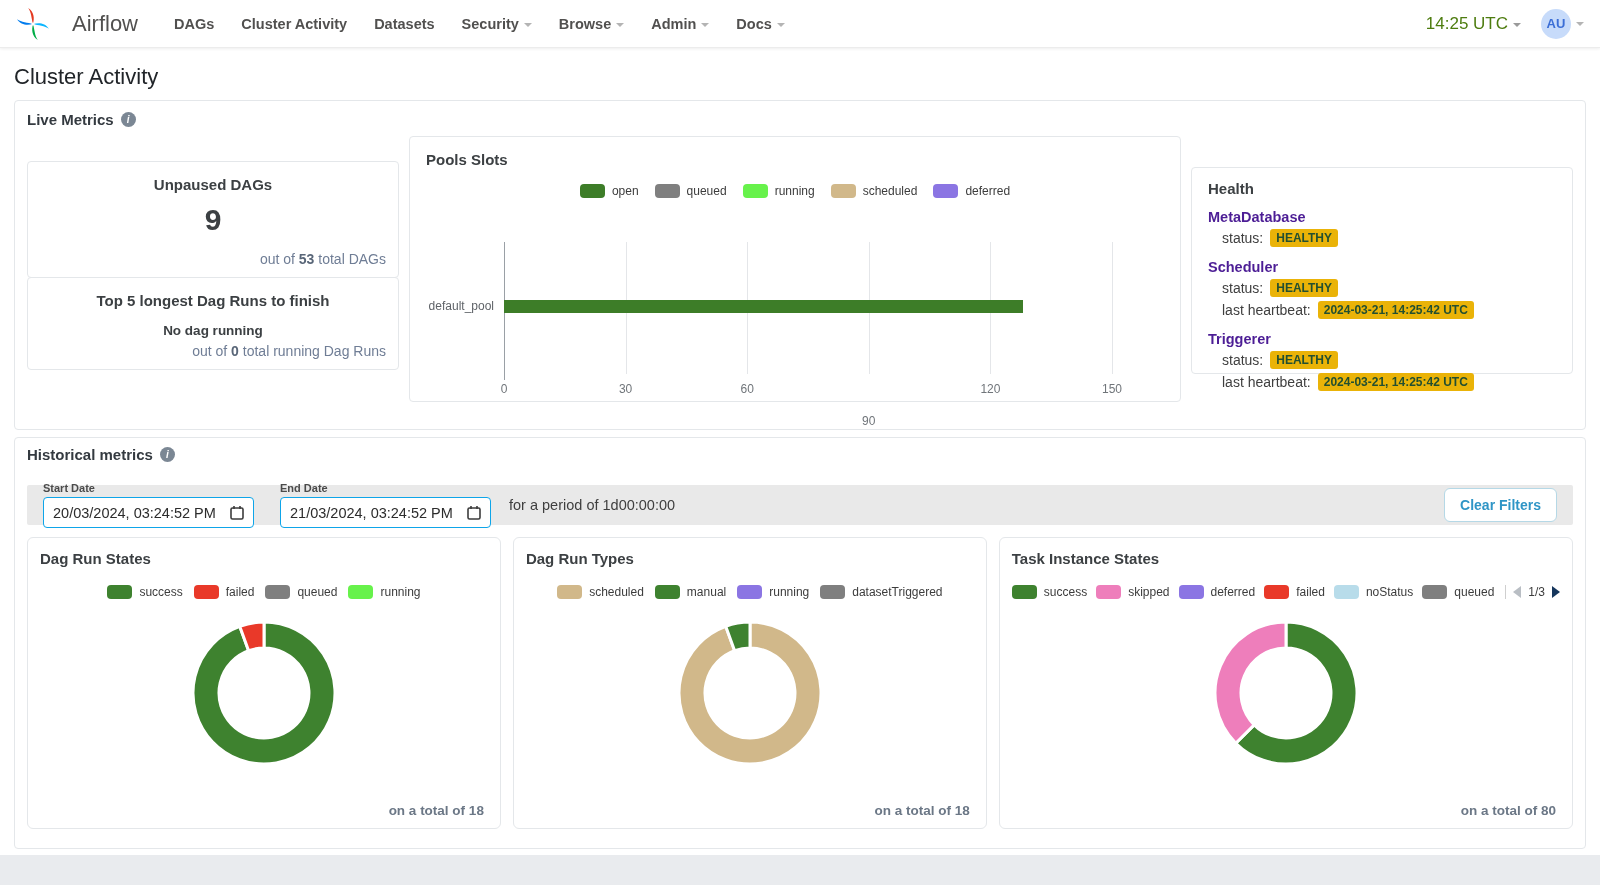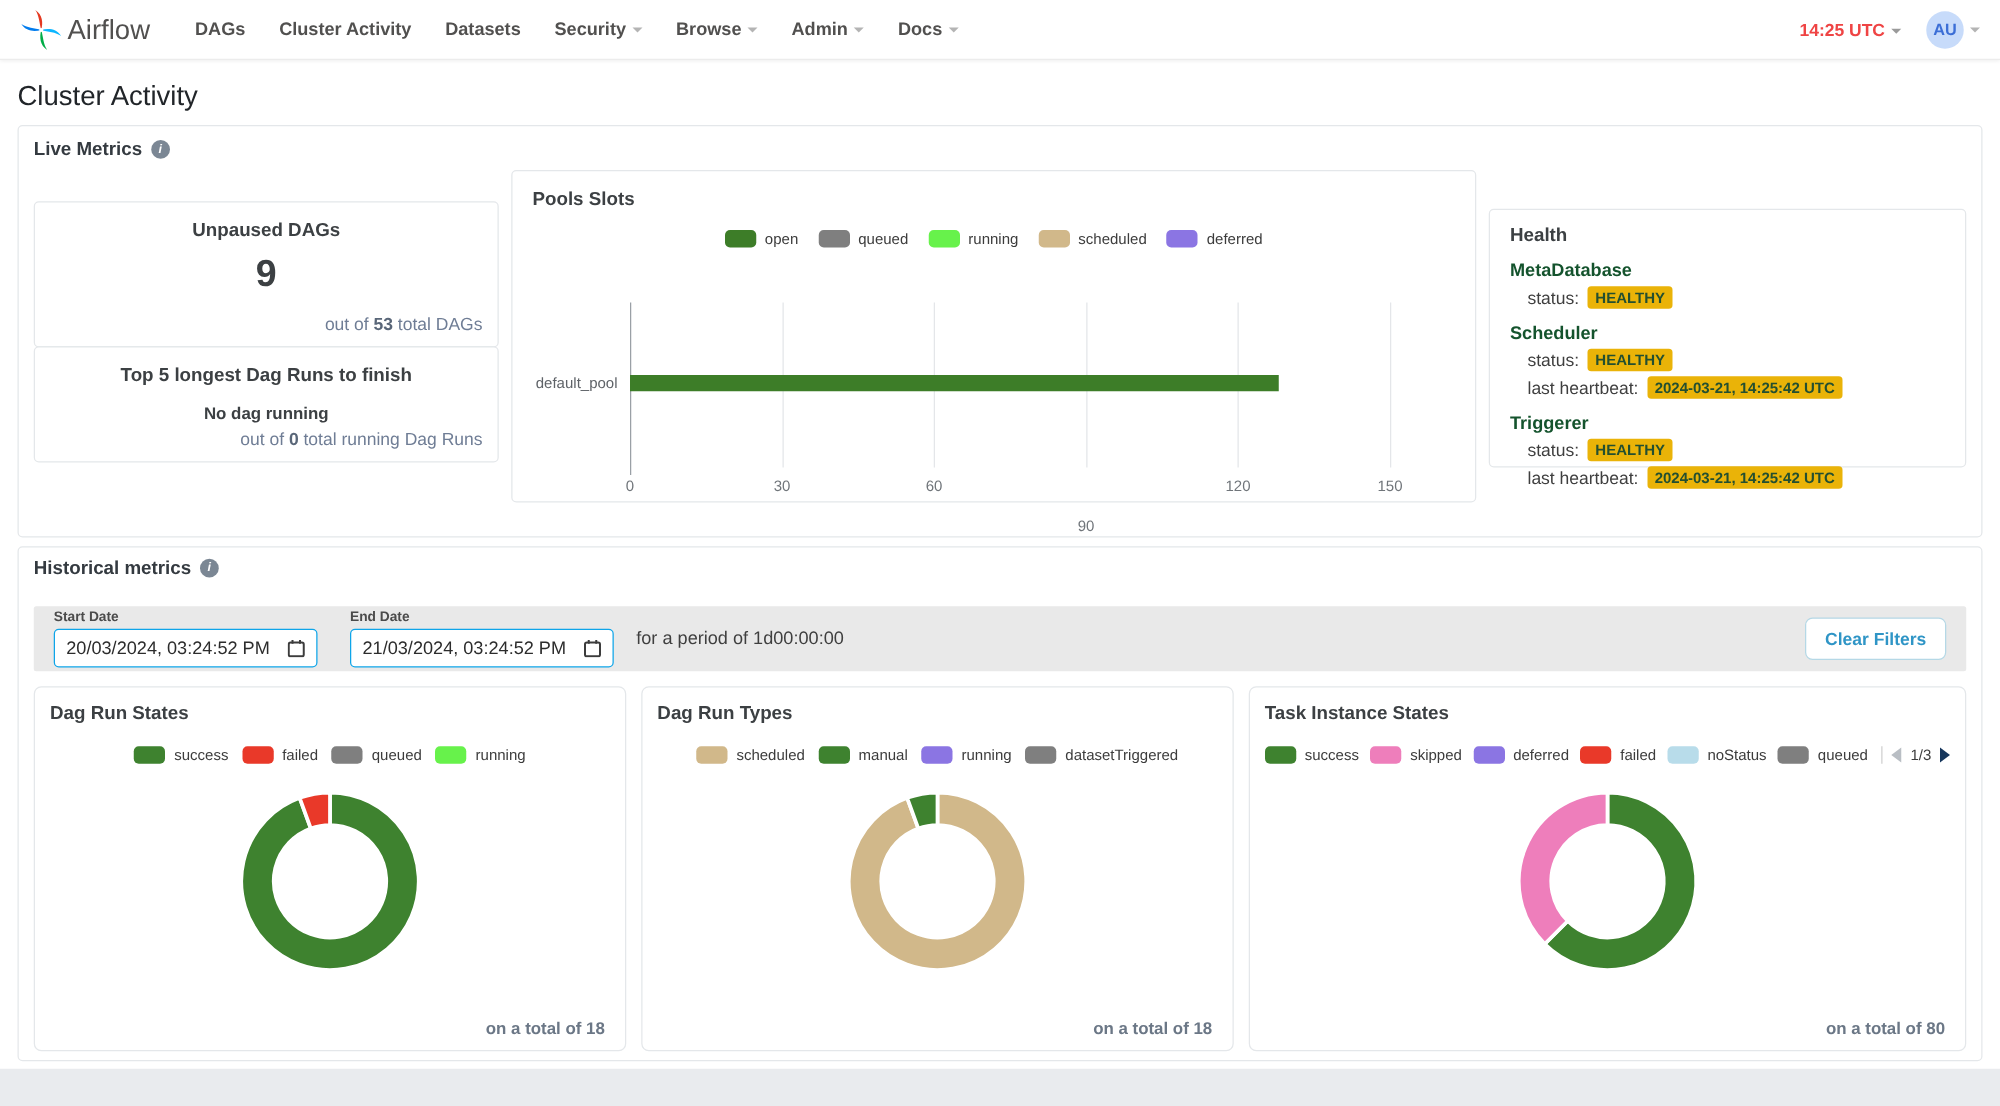--- a/index.html
+++ b/index.html
@@ -4,28 +4,28 @@
 <style>
   * { box-sizing: border-box; margin: 0; padding: 0; }
   html,body { width:1600px; height:885px; }
   body {
     font-family: "Liberation Sans", "DejaVu Sans", sans-serif;
     background:#fff; color:#212529; overflow:hidden; position:relative;
   }
   
   .navbar{height:48px;display:flex;align-items:center;padding:0 16px;background:#fff;
     border-bottom:1px solid #ececec;box-shadow:0 1px 3px rgba(0,0,0,.07);position:relative;z-index:5}
-  .brand{display:flex;align-items:center;gap:4px}
+  .brand{display:flex;align-items:center;gap:22px}
   .brand-text{font-size:22px;color:#51504f}
   .nav-items{display:flex;align-items:center;gap:27px;margin-left:36px}
   .nav-item{font-size:14.5px;font-weight:600;color:#51504f;cursor:pointer;white-space:nowrap}
   .caret{display:inline-block;width:0;height:0;border-left:4px solid transparent;border-right:4px solid transparent;
     border-top:4px solid #b4b4b4;margin-left:5px;vertical-align:2px}
   .nav-right{margin-left:auto;display:flex;align-items:center}
-  .clock{font-size:14px;font-weight:700;color:#ef4444}
+  .clock{font-size:17px;font-weight:400;color:#4d7c0f}
   .clock-caret{border-top-color:#9a9a9a}
   .avatar{width:30px;height:30px;border-radius:50%;background:#c7dbfa;color:#3b6ed6;font-weight:700;font-size:13px;
     display:flex;align-items:center;justify-content:center;margin-left:20px}
   
   .main{padding:0 14px}
   .page-title{font-size:22px;font-weight:500;color:#212529;margin:16px 0 10px}
   .panel{border:1px solid #e4e7ea;border-radius:4px;background:#fff;padding:10px 12px}
   .section-heading{font-size:15px;font-weight:700;color:#343a40;display:flex;align-items:center}
   .info-icon{display:inline-flex;align-items:center;justify-content:center;width:15px;height:15px;border-radius:50%;
     background:#7b8794;color:#fff;font-size:10px;font-weight:700;font-style:italic;margin-left:7px;flex:0 0 auto}
@@ -49,26 +49,26 @@
   .pools-plot{position:relative;height:132px;margin:44px 52px 0 78px}
   .gridline{position:absolute;top:0;bottom:0;width:1px;background:#e4e6e9}
   .gridline.axisline{background:#9aa0a6;bottom:-6px}
   .hbar{position:absolute;left:0;top:58px;height:13px}
   .pool-label{position:absolute;right:calc(100% + 10px);top:57px;font-size:12px;color:#5f6368;white-space:nowrap}
   .pools-ticks{position:relative;height:16px;margin:8px 52px 0 78px}
   .ptick{position:absolute;transform:translateX(-50%);font-size:12px;color:#70757a;top:0}
   
   .health-card{width:382px;margin-top:39px;height:207px;padding:8px 16px}
   .health-comp{margin-top:12px}
-  .health-name{font-size:14.5px;font-weight:700;color:#14532d;cursor:pointer}
+  .health-name{font-size:14.5px;font-weight:700;color:#4c1d95;cursor:pointer}
   .health-row{margin-left:14px;margin-top:4px;font-size:14px;color:#3f3f3f;display:flex;align-items:center;gap:7px}
   .badge{display:inline-block;background:#eab308;color:#234f30;font-size:12px;font-weight:700;padding:2px 6px;border-radius:3px;white-space:nowrap}
   
   .hist-panel{margin-top:7px;height:412px;padding:8px 12px}
-  .filter-bar{margin-top:22px;height:52px;background:#e9e9e9;border-radius:2px;display:flex;align-items:center;padding:0 16px}
+  .filter-bar{margin-top:22px;height:40px;background:#e9e9e9;border-radius:2px;display:flex;align-items:center;padding:0 16px}
   .date-group{display:flex;flex-direction:column}
   .date-group + .date-group{margin-left:26px}
   .date-label{font-size:11px;font-weight:700;color:#4b4b4b;margin-bottom:3px}
   .date-box{background:#fff;border:1px solid #0ea5e9;border-radius:4px;height:31px;display:flex;align-items:center;padding:0 9px;gap:9px}
   .date-box input{border:none;outline:none;background:transparent;font-family:inherit;font-size:14.5px;color:#2c2c2c;width:168px}
   .period-text{font-size:14.5px;color:#3f3f3f;margin-left:18px}
   .clear-btn{margin-left:auto;background:#fff;border:1px solid #b5d8e6;border-radius:6px;color:#2f95c6;
     font-size:14px;font-weight:700;padding:8px 15px;cursor:pointer;font-family:inherit}
   .donut-row{display:flex;gap:12px;margin-top:12px}
   .donut-card{flex:1;border:1px solid #e4e7ea;border-radius:6px;background:#fff;position:relative;height:292px;padding:8px 12px}

